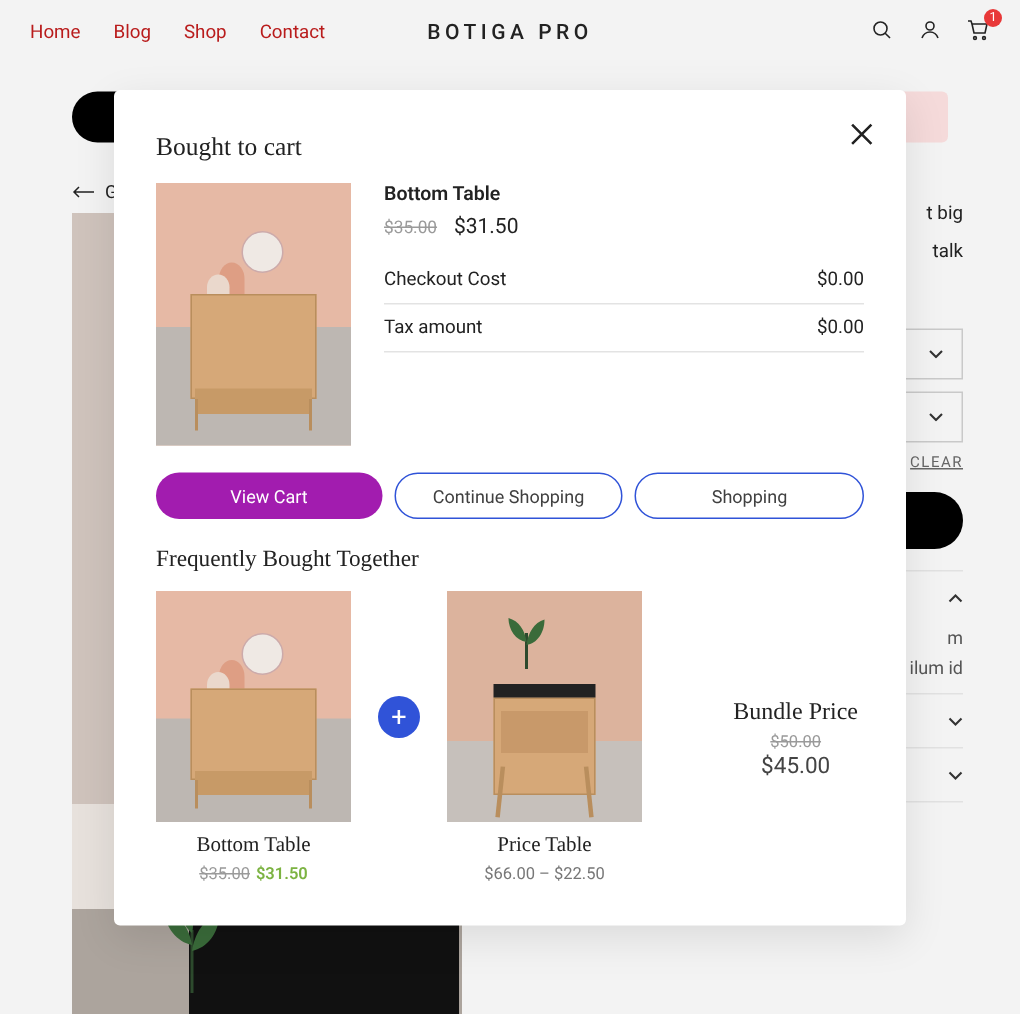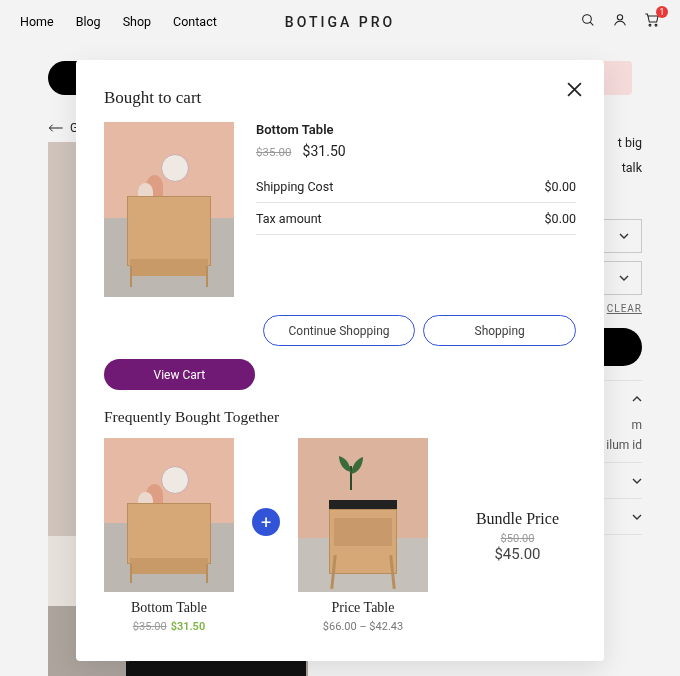--- a/index.html
+++ b/index.html
@@ -1,18 +1,18 @@
 <!DOCTYPE html>
 <html><head>
 <meta charset="utf-8">
 <style>
   * { box-sizing: border-box; margin: 0; padding: 0; }
   body { font-family: -apple-system, BlinkMacSystemFont, "Segoe UI", Roboto, sans-serif; background: #f3f3f3; width: 680px; height: 676px; overflow: hidden; position: relative; font-size: 13px; color:#222; }
   .header { display:flex; align-items:center; padding: 14px 20px; position: relative; }
-  .nav { display:flex; gap:22px; font-size:12.5px; color:#000000; }
+  .nav { display:flex; gap:22px; font-size:12.5px; color:#b91c1c; }
   .nav span { cursor:pointer; }
   .logo { position:absolute; left:50%; transform:translateX(-50%); font-size:14px; letter-spacing:3px; font-weight:500; }
   .header-icons { position:absolute; right:20px; display:flex; gap:16px; align-items:center; }
   .icon { width:16px; height:16px; stroke:#222; fill:none; stroke-width:1.6; }
   .cart-btn { position:relative; }
   .cart-badge { position:absolute; top:-6px; right:-8px; background:#e83838; color:#fff; border-radius:50%; font-size:8.5px; width:12px; height:12px; display:flex; align-items:center; justify-content:center; }
 
   .bg-btn-black { position:absolute; left:48px; top:61px; width:116px; height:34px; background:#000; border-radius:22px; }
   .bg-pink-banner { position:absolute; right:48px; top:61px; width:272px; height:34px; background:#f5dada; border-radius:4px; }
   .bg-go { position:absolute; left:48px; top:121px; display:flex; align-items:center; color:#222; font-size:12px; gap:6px; }
@@ -38,34 +38,34 @@
   .prod-img { width:130px; height:175px; position:relative; background:#e6b9a5; flex-shrink:0; }
   .prod-details { flex:1; font-size:13px; }
   .prod-name { font-weight:600; margin-bottom:6px; font-size:13px; }
   .price-line { margin-bottom:12px; }
   .old-price { color:#9a9a9a; text-decoration:line-through; font-size:11.5px; margin-right:8px; }
   .new-price { font-size:14px; }
   .cost-row { display:flex; justify-content:space-between; padding:8px 0; border-bottom:1px solid #e3e3e3; font-size:12.5px; }
   .cost-row:first-of-type { border-top:1px solid #e3e3e3; }
   .btn-row { display:flex; gap:8px; margin-top:18px; }
   .pill-btn { flex:1; height:31px; border-radius:20px; display:flex; align-items:center; justify-content:center; font-size:12px; cursor:pointer; }
-  .pill-solid { background:#701a75; color:#fff;margin-top:44px; }
+  .pill-solid { background:#a21caf; color:#fff; }
   .pill-outline { border:1px solid #3053d8; color:#404040; }
 
   .fbt-title { font-family: Georgia, 'Times New Roman', serif; font-weight:500; font-size:15.5px; margin:18px 0 12px; }
   .fbt-row { display:flex; align-items:flex-start; }
   .fbt-item { width:130px; text-align:center; }
   .fbt-img { width:130px; height:154px; background:#e6b9a5; margin-bottom:8px; position:relative; }
   .fbt-item .name { font-family: Georgia, 'Times New Roman', serif; font-size:14px; margin-bottom:4px; font-weight:500; }
   .fbt-item .prices { font-size:11px; }
   .fbt-item .prices .old { color:#9a9a9a; text-decoration:line-through; margin-right:4px; }
   .fbt-item .prices .new { color:#7cb342; font-weight:600; }
   .plus-badge { width:28px; height:28px; border-radius:50%; background:#3053d8; color:#fff; display:flex; align-items:center; justify-content:center; font-size:18px; margin: 70px 18px 0; flex-shrink:0; }
   .bundle { margin-left:auto; padding-left:14px; text-align:center; align-self:center; }
-  .bundle .label { font-family: Georgia, 'Times New Roman', serif; font-size:16px; margin:2px 17px 4px; }
+  .bundle .label { font-family: Georgia, 'Times New Roman', serif; font-size:16px; margin:2px 4px 4px; }
   .bundle .old { color:#9a9a9a; text-decoration:line-through; font-size:11px; }
   .bundle .new { font-size:15px; color:#444; }
 
   
   .thumb-floor { position:absolute; left:0; right:0; bottom:0; height:45%; background:#bdb7b2; }
   .thumb-wall  { position:absolute; left:0; right:0; top:0; height:55%; background:#e6b9a5; }
   .thumb-chest { position:absolute; left:18%; bottom:18%; width:64%; height:40%; background:#d6a878; border:1px solid #b98e5d; }
   .thumb-legs  { position:absolute; left:20%; bottom:6%; width:60%; height:12%; border-left:2px solid #b98e5d; border-right:2px solid #b98e5d; }
   .thumb-open  { position:absolute; left:20%; bottom:12%; width:60%; height:10%; background:#c79a67; }
   .thumb-mirror{ position:absolute; left:44%; top:18%; width:28px; height:28px; border-radius:50%; background:#efe9e4; border:1px solid #caa; }
@@ -187,21 +187,21 @@
         <div class="thumb-open"></div>
         <div class="thumb-legs"></div>
     </div>
     <div class="prod-details">
       <div class="prod-name">Bottom Table</div>
       <div class="price-line">
         <span class="old-price">$35.00</span>
         <span class="new-price">$31.50</span>
       </div>
       <div class="cost-row">
-          <span>Shipping Cost</span>
+          <span>Checkout Cost</span>
           <span>$0.00</span>
         </div>
       <div class="cost-row">
           <span>Tax amount</span>
           <span>$0.00</span>
         </div>
     </div>
   </div>
 
   <div class="btn-row">
@@ -237,21 +237,21 @@
           <div class="side-drawer"></div>
           <div class="side-top"></div>
         <div class="side-leg-l"></div>
           <div class="side-leg-r"></div>
         <div class="side-plant"><svg viewBox="0 0 34 40">
               <path d="M17 40V16" stroke="#2d4a2d" stroke-width="2"></path>
               <path d="M17 22c-7-1-12-8-12-16 7 2 11 8 12 16zM17 24c7-1 12-8 12-17-7 2-11 9-12 17z" fill="#3a6b3a"></path>
             </svg></div>
       </div>
       <div class="name">Price Table</div>
-      <div class="prices" style="color:#777">$66.00 – $42.43</div>
+      <div class="prices" style="color:#777">$66.00 – $22.50</div>
     </div>
 
     <div class="bundle">
       <div class="label">Bundle Price</div>
       <div class="old">$50.00</div>
       <div class="new">$45.00</div>
     </div>
   </div>
 </div>
 

